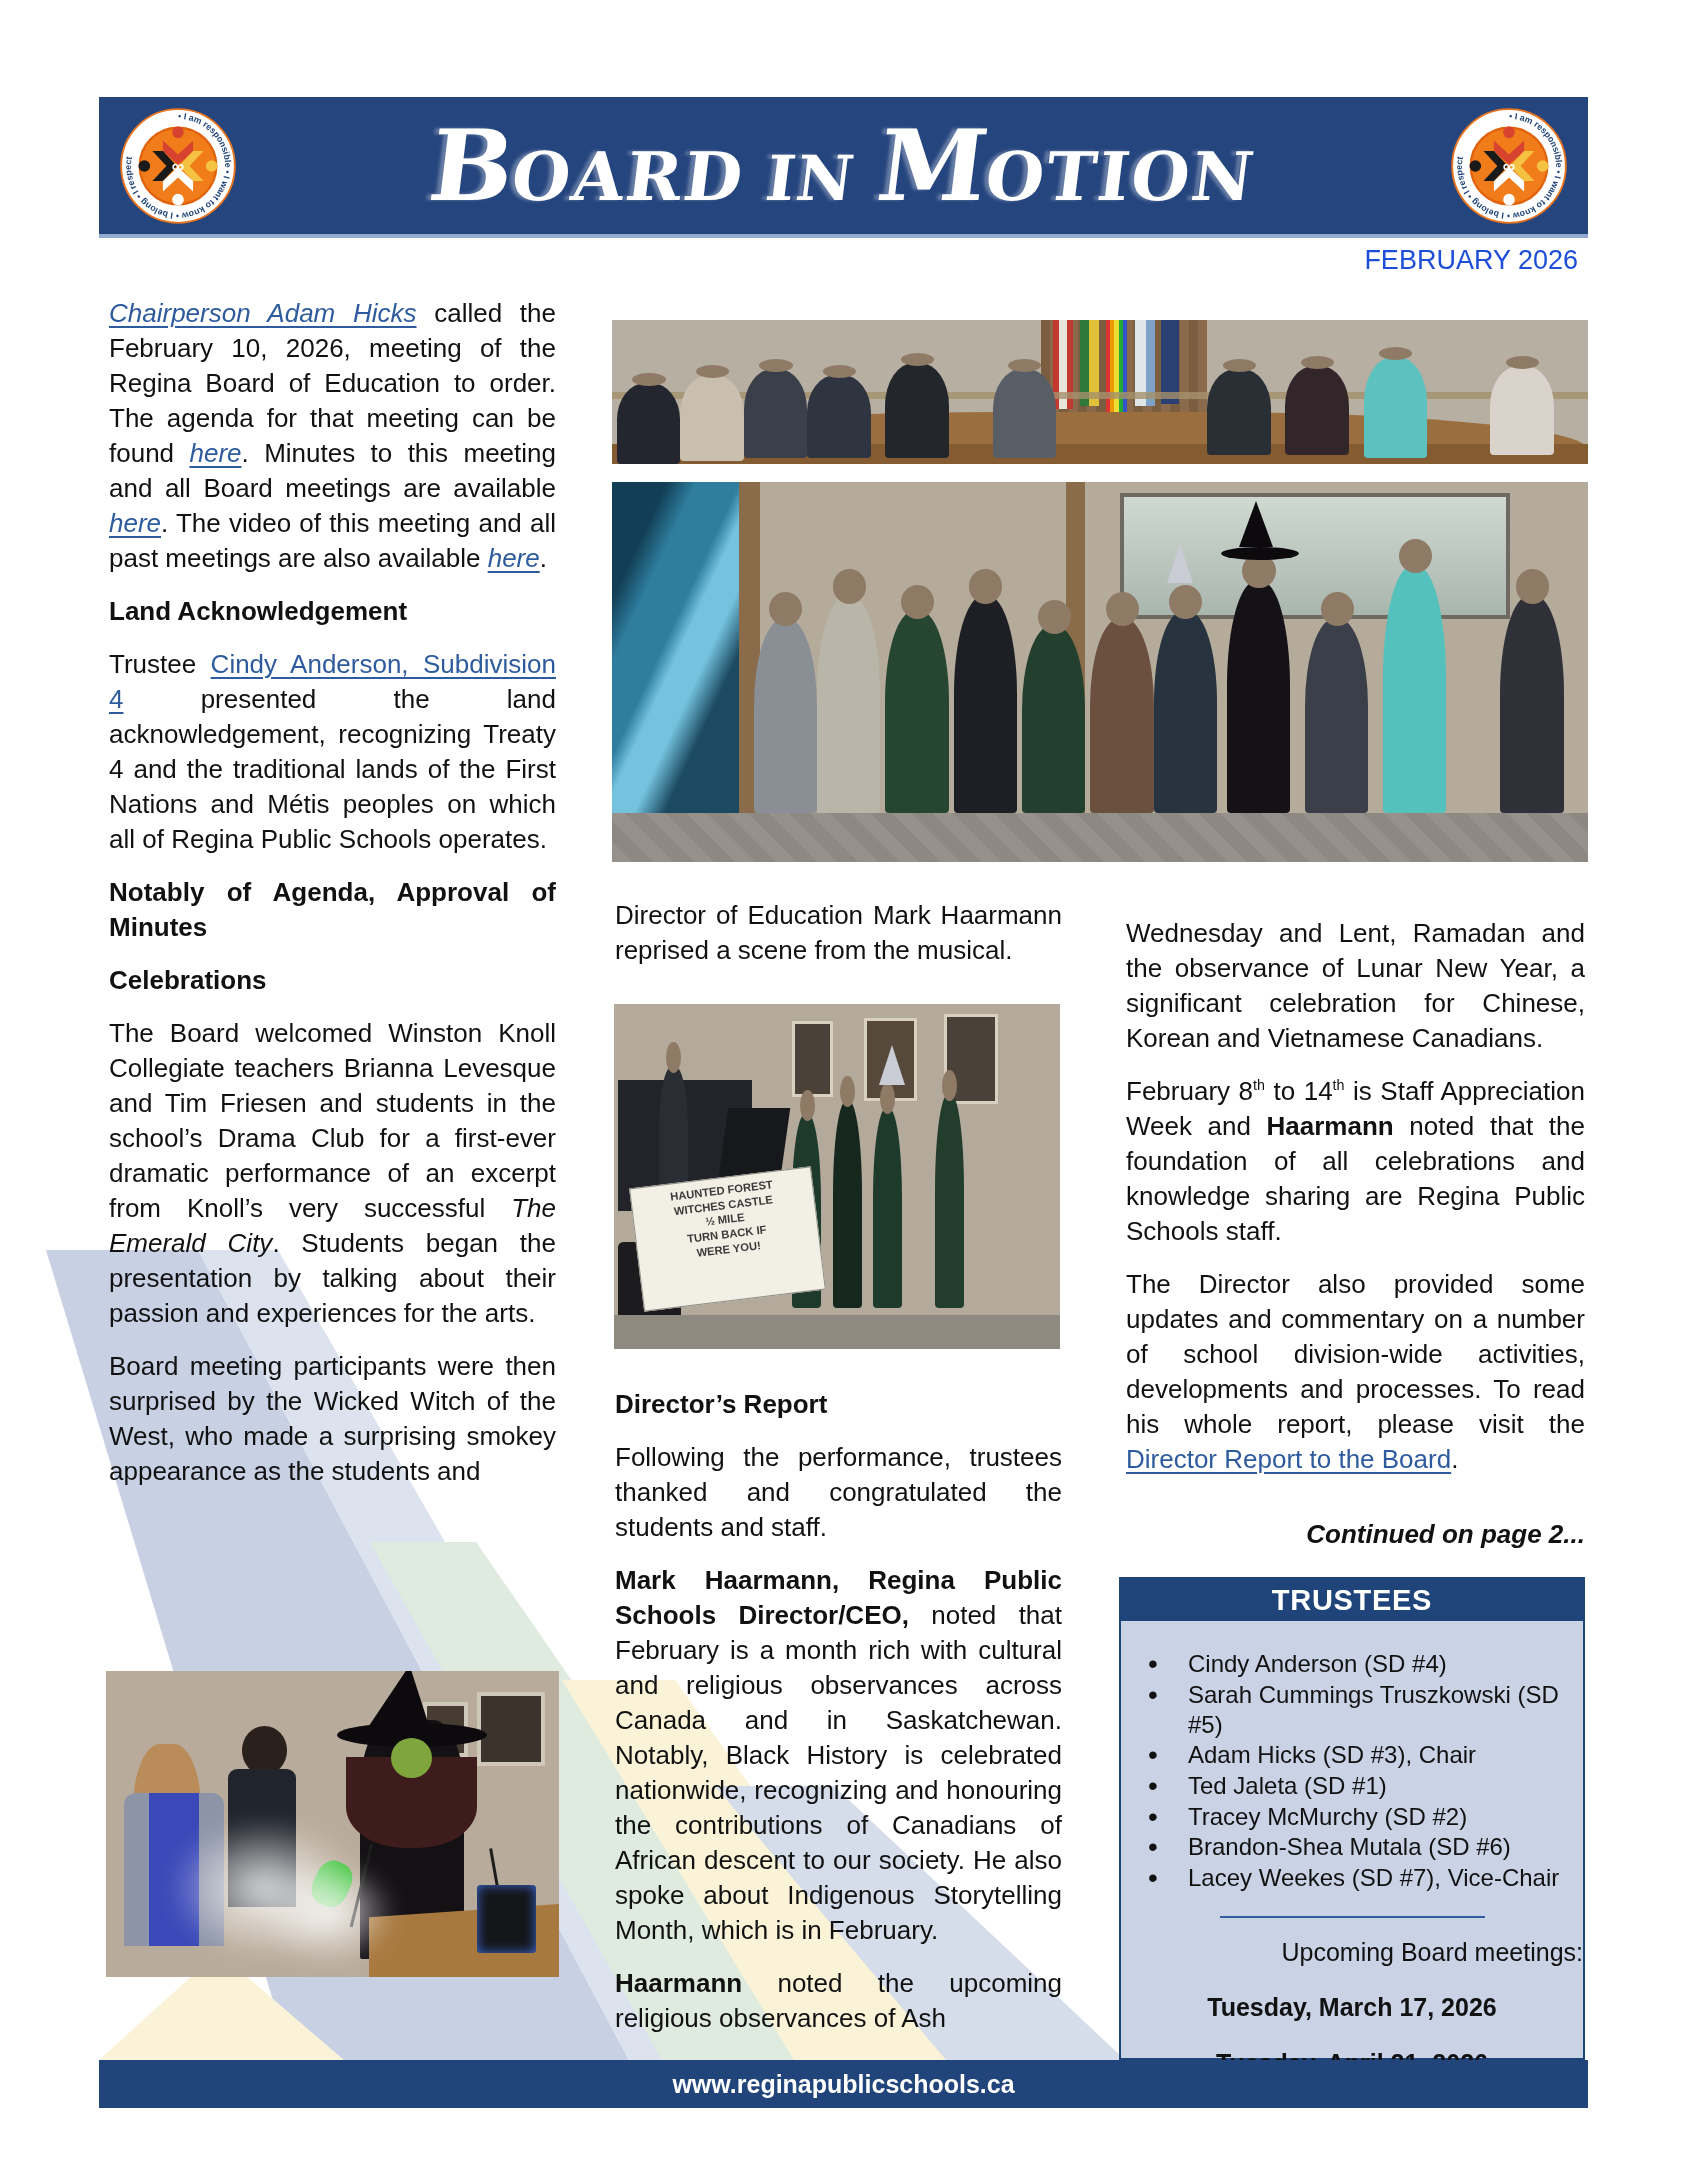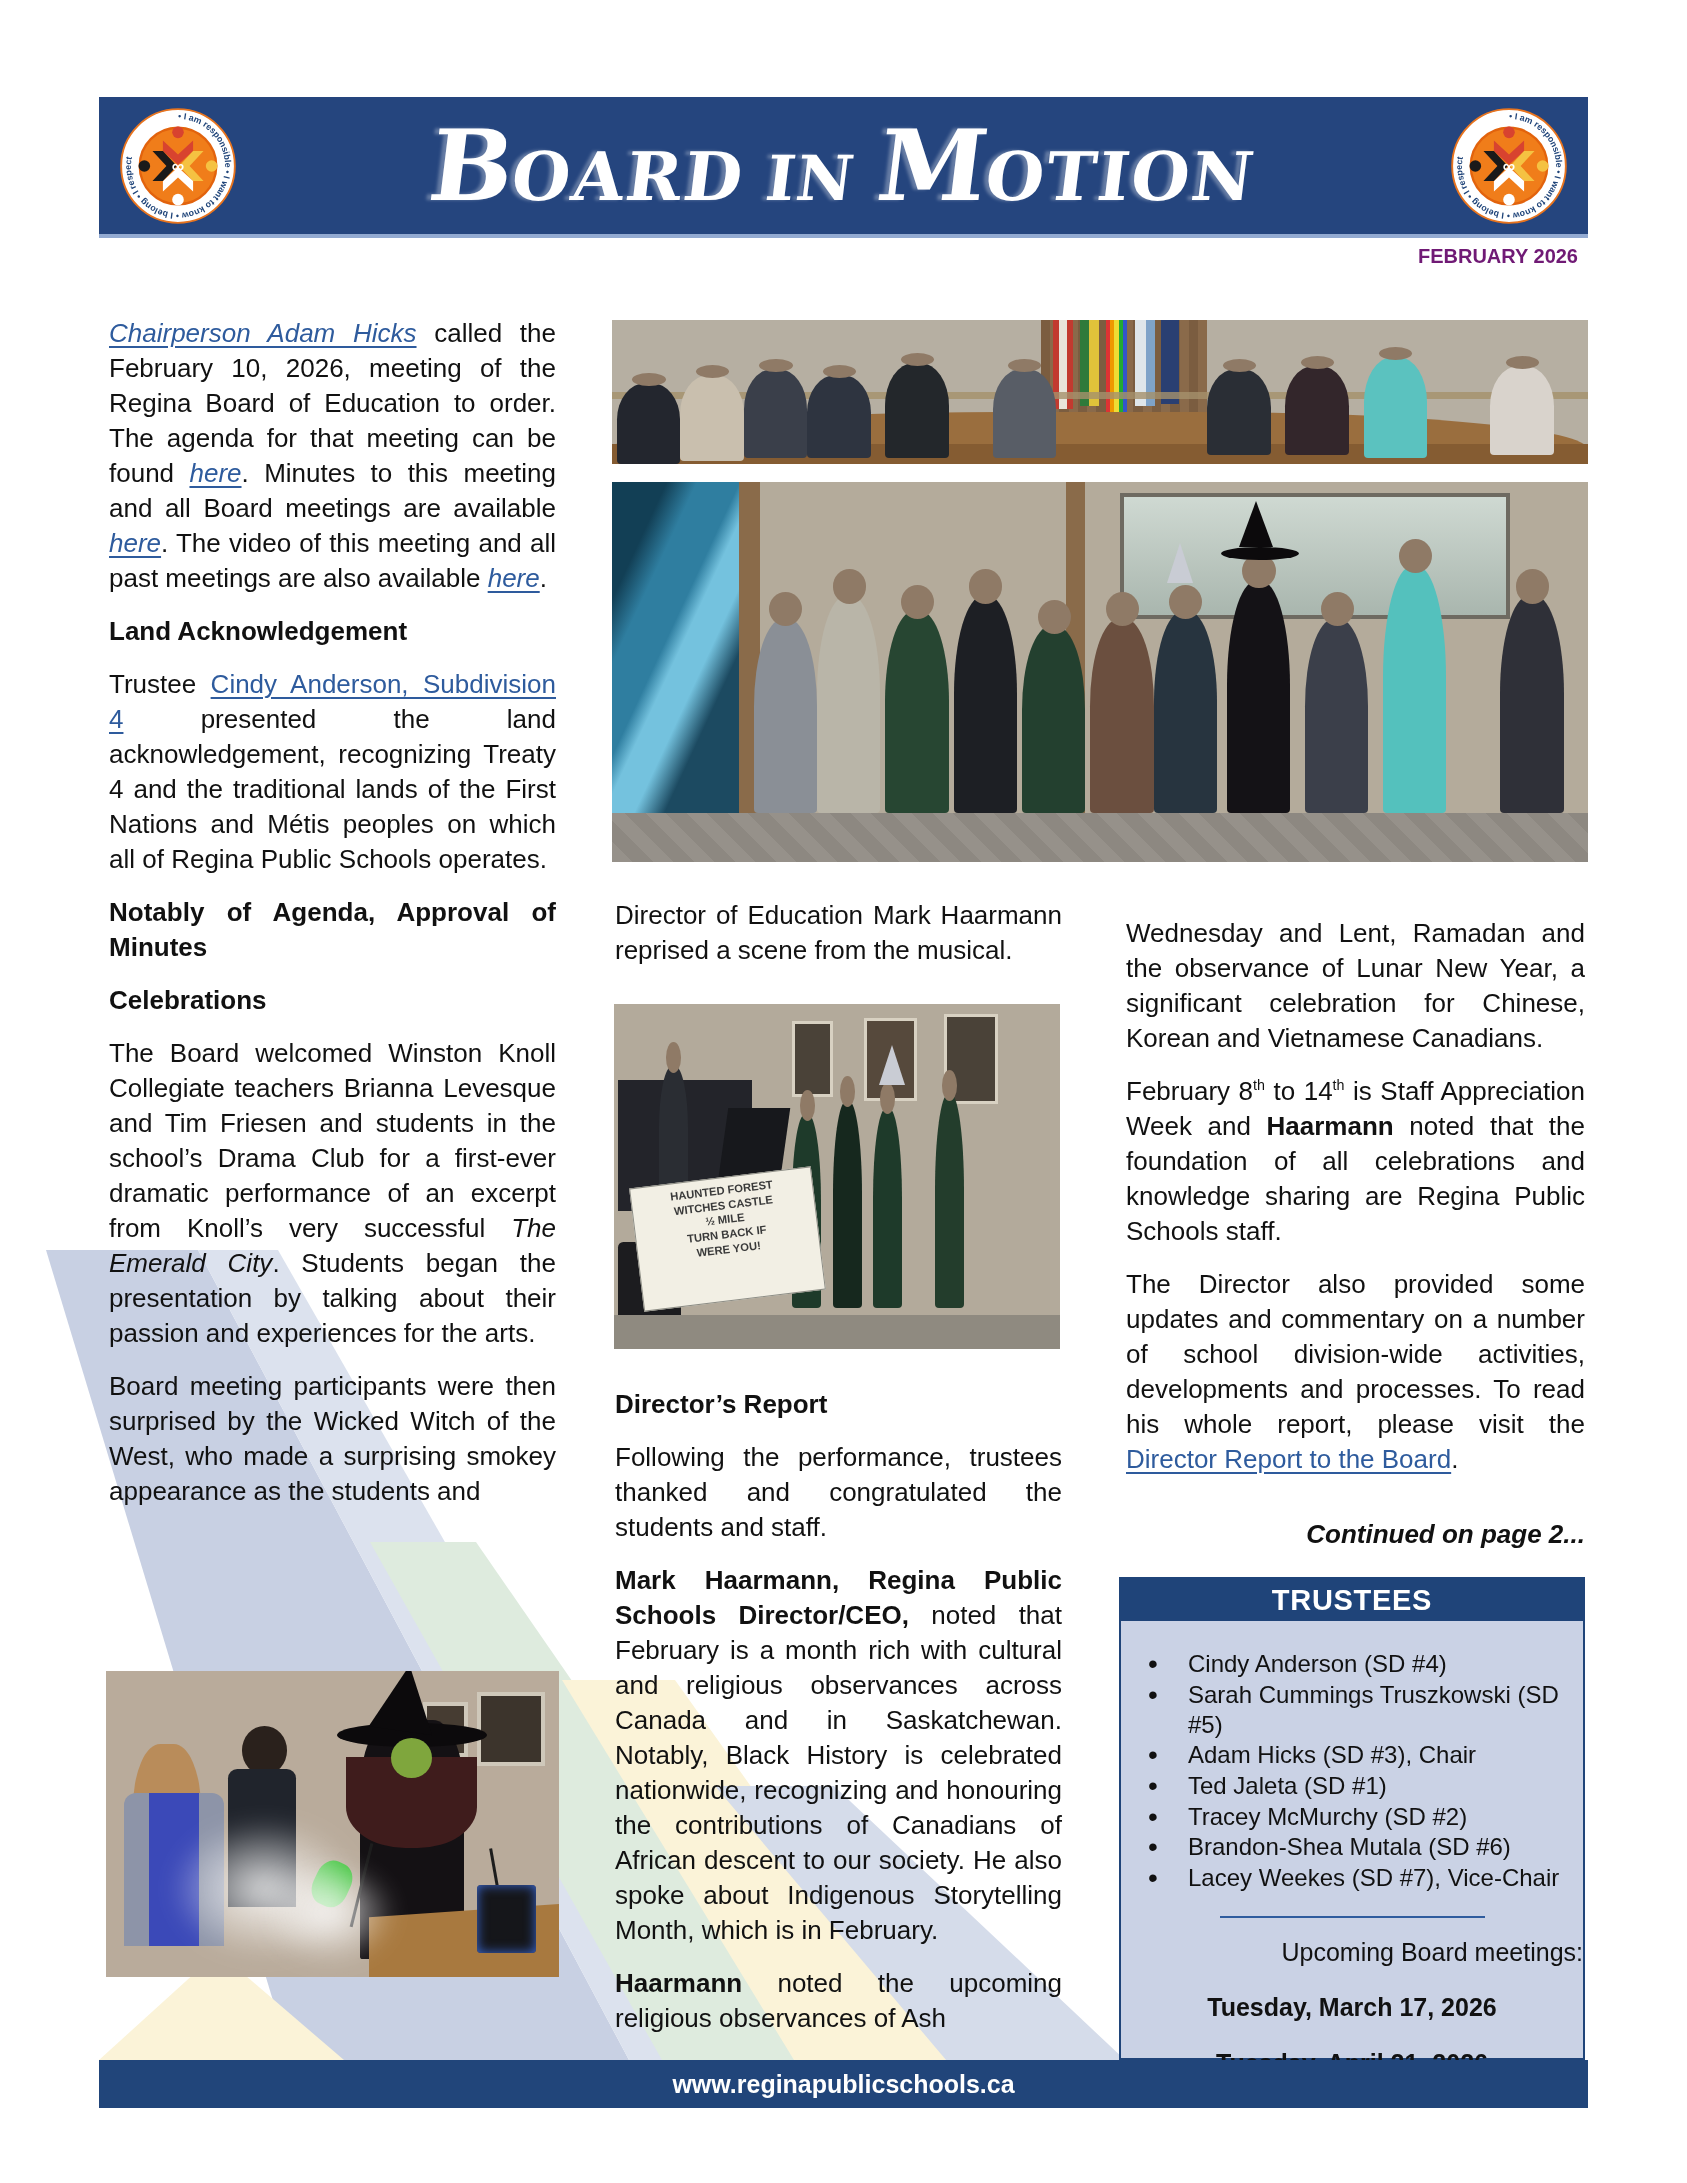--- a/index.html
+++ b/index.html
@@ -11,22 +11,22 @@
   .topbar{position:absolute;left:99px;top:97px;width:1489px;height:141px;background:#25457E;
           border-bottom:4.6px solid #93AAD1;display:flex;align-items:center;justify-content:space-between;
           box-sizing:border-box;padding:0 21px;z-index:4}
   .logo{width:116px;height:116px;flex:0 0 auto}
   .title{flex:1;text-align:center;color:#fff;font-family:"DejaVu Serif",serif;font-weight:700;
          transform:skewX(-7deg);white-space:nowrap;
          text-shadow:-4.6px 0 3.3px rgba(255,255,255,.30)}
   .t-big{font-size:98px}
   .t-mid{font-size:67px;letter-spacing:2px}
   .t-in{font-size:62px;margin:0 22.5px;letter-spacing:1.3px}
-  .date{position:absolute;top:245px;left:916px;width:662px;text-align:right;font-weight:700;
-        font-size:20px;color:#701a75;z-index:3}
+  .date{position:absolute;top:245px;left:916px;width:662px;text-align:right;font-weight:400;
+        font-size:27px;color:#1d4ed8;z-index:3}
   
   .txt{position:absolute;z-index:3;font-size:26px;line-height:35px}
   .block{margin:0 0 18px 0;text-align:justify}
   .h{font-weight:700}
   .sg.link{color:#2E5B9D;text-decoration:underline;text-decoration-thickness:1.7px;text-underline-offset:4px}
   .sg.i{font-style:italic}
   .sg.b{font-weight:700}
   .sg.sup{vertical-align:super;font-size:55%;line-height:0}
   .continued{text-align:right;font-style:italic;font-weight:700;margin-top:40px}
   
@@ -240,21 +240,21 @@
     <div class="shape" style="left:63%;top:22%;width:9%;height:13%;background:#7fa63d;border-radius:50%"></div>
     <div class="shape" style="left:46%;top:62%;width:8%;height:15%;background:#3ec23a;border-radius:40%;transform:rotate(25deg)"></div>
     <div class="shape" style="right:0;bottom:0;width:42%;height:24%;background:#a8793f;transform:skewY(-4deg);transform-origin:right bottom"></div>
     <div class="shape" style="left:56%;top:56%;width:2.6px;height:86px;background:#1d1d1d;transform:rotate(14deg)"></div>
     <div class="shape" style="left:86%;top:58%;width:2.6px;height:79px;background:#1d1d1d;transform:rotate(-10deg)"></div>
     <div class="shape" style="right:5%;bottom:8%;width:13%;height:22%;background:#15161a;border-radius:4px;box-shadow:inset 0 0 12px #3d6bd8"></div>
     <div class="smoke" style="left:14%;top:48%;width:42%;height:46%"></div>
     <div class="smoke" style="left:34%;top:62%;width:30%;height:34%"></div>
   </div>
 
-  <div class="txt" style="left:109px;top:316px;width:447px">
+  <div class="txt" style="left:109px;top:296px;width:447px">
     <p class="block"><span class="sg link i">Chairperson Adam Hicks</span><span class="sg "> called the February 10, 2026, meeting of the Regina Board of Education to order. The agenda for that meeting can be found </span><span class="sg link i">here</span><span class="sg ">. Minutes to this meeting and all Board meetings are available </span><span class="sg link i">here</span><span class="sg ">. The video of this meeting and all past meetings are also available </span><span class="sg link i">here</span><span class="sg ">.</span></p>
     <p class="block h">Land Acknowledgement</p>
     <p class="block"><span class="sg ">Trustee </span><span class="sg link">Cindy Anderson, Subdivision 4</span><span class="sg "> presented the land acknowledgement, recognizing Treaty 4 and the traditional lands of the First Nations and Métis peoples on which all of Regina Public Schools operates.</span></p>
     <p class="block h">Notably of Agenda, Approval of Minutes</p>
     <p class="block h">Celebrations</p>
     <p class="block"><span class="sg ">The Board welcomed Winston Knoll Collegiate teachers Brianna Levesque and Tim Friesen and students in the school’s Drama Club for a first-ever dramatic performance of an excerpt from Knoll’s very successful </span><span class="sg i">The Emerald City</span><span class="sg ">. Students began the presentation by talking about their passion and experiences for the arts.</span></p>
     <p class="block"><span class="sg ">Board meeting participants were then surprised by the Wicked Witch of the West, who made a surprising smokey appearance as the students and</span></p>
   </div>
 
   <div class="txt" style="left:615px;top:898px;width:447px">

